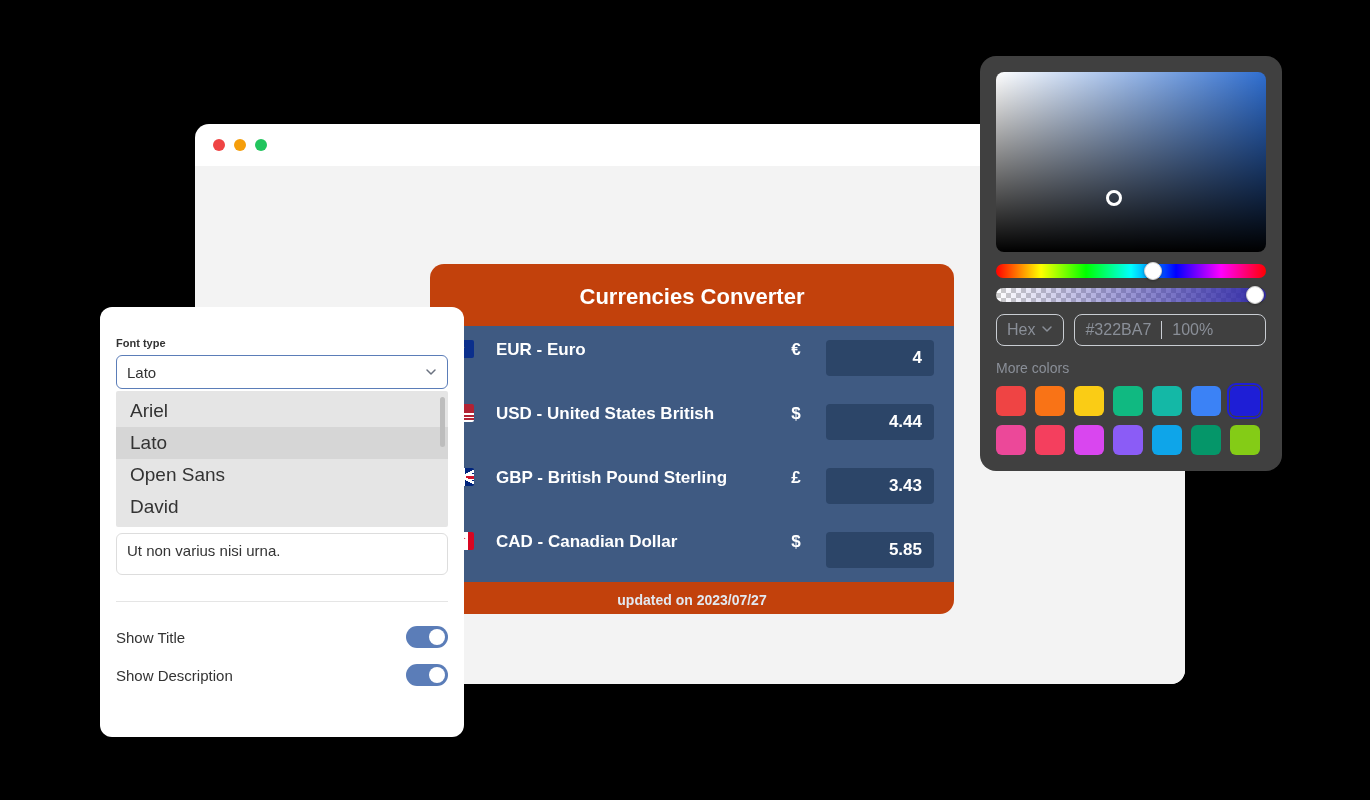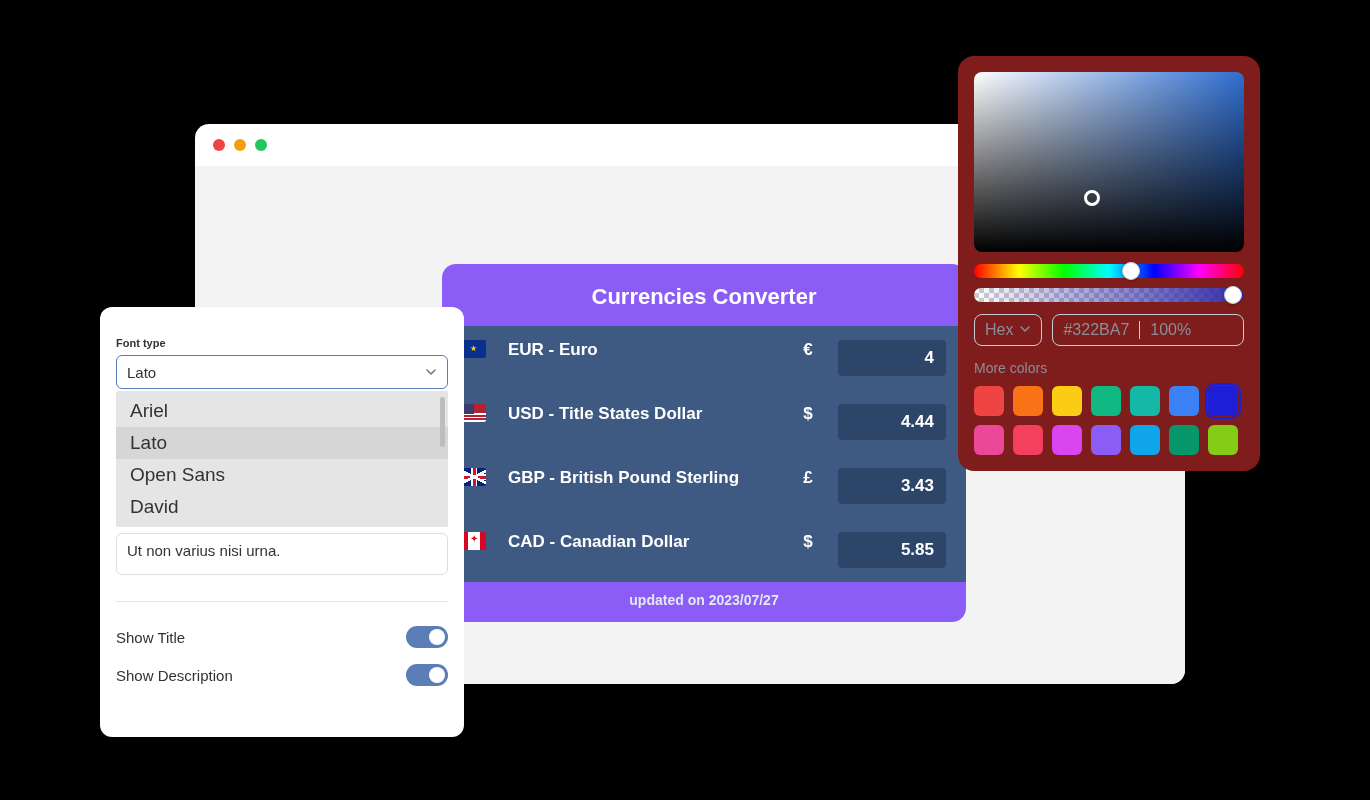--- a/index.html
+++ b/index.html
@@ -35,27 +35,27 @@
 .dot.green { background: #22c55e; }
 .browser-body {
   background: #f3f3f3;
   height: 518px;
   border-radius: 0 0 14px 14px;
 }
 
 
 .currencies {
   position: absolute;
-  left: 442px;
+  left: 430px;
   top: 264px;
   width: 524px;
-  background: #8b5cf6;
+  background: #c2410c;
   border-radius: 14px;
   color: #fff;
-  padding-bottom: 10px;
+  padding-bottom: 2px;
 }
 .currencies-title {
   font-size: 22px;
   font-weight: 700;
   text-align: center;
   padding: 20px 0 16px;
 }
 .currencies-body { background: #3f5a82; }
 .currency-row {
   display: flex;
@@ -193,24 +193,24 @@
   top: 3px;
   width: 16px;
   height: 16px;
   background: #fff;
   border-radius: 50%;
 }
 
 
 .picker {
   position: absolute;
-  left: 958px;
+  left: 980px;
   top: 56px;
   width: 302px;
-  background: #7f1d1d;
+  background: #404040;
   border-radius: 16px;
   padding: 16px;
 }
 .picker-sv {
   width: 270px;
   height: 180px;
   border-radius: 8px;
   position: relative;
   background:
     linear-gradient(to top, #000, rgba(0,0,0,0)),
@@ -323,21 +323,21 @@
   <div class="currencies-title">Currencies Converter</div>
   <div class="currencies-body" id="currencies-body">
       <div class="currency-row">
         <div class="flag eu"></div>
         <div class="currency-name">EUR - Euro</div>
         <div class="currency-sym">€</div>
         <input class="currency-input" value="4" style="">
       </div>
       <div class="currency-row">
         <div class="flag us"></div>
-        <div class="currency-name">USD - Title States Dollar</div>
+        <div class="currency-name">USD - United States British</div>
         <div class="currency-sym">$</div>
         <input class="currency-input" value="4.44" style="">
       </div>
       <div class="currency-row">
         <div class="flag gb"></div>
         <div class="currency-name">GBP - British Pound Sterling</div>
         <div class="currency-sym">£</div>
         <input class="currency-input" value="3.43" style="">
       </div>
       <div class="currency-row">

